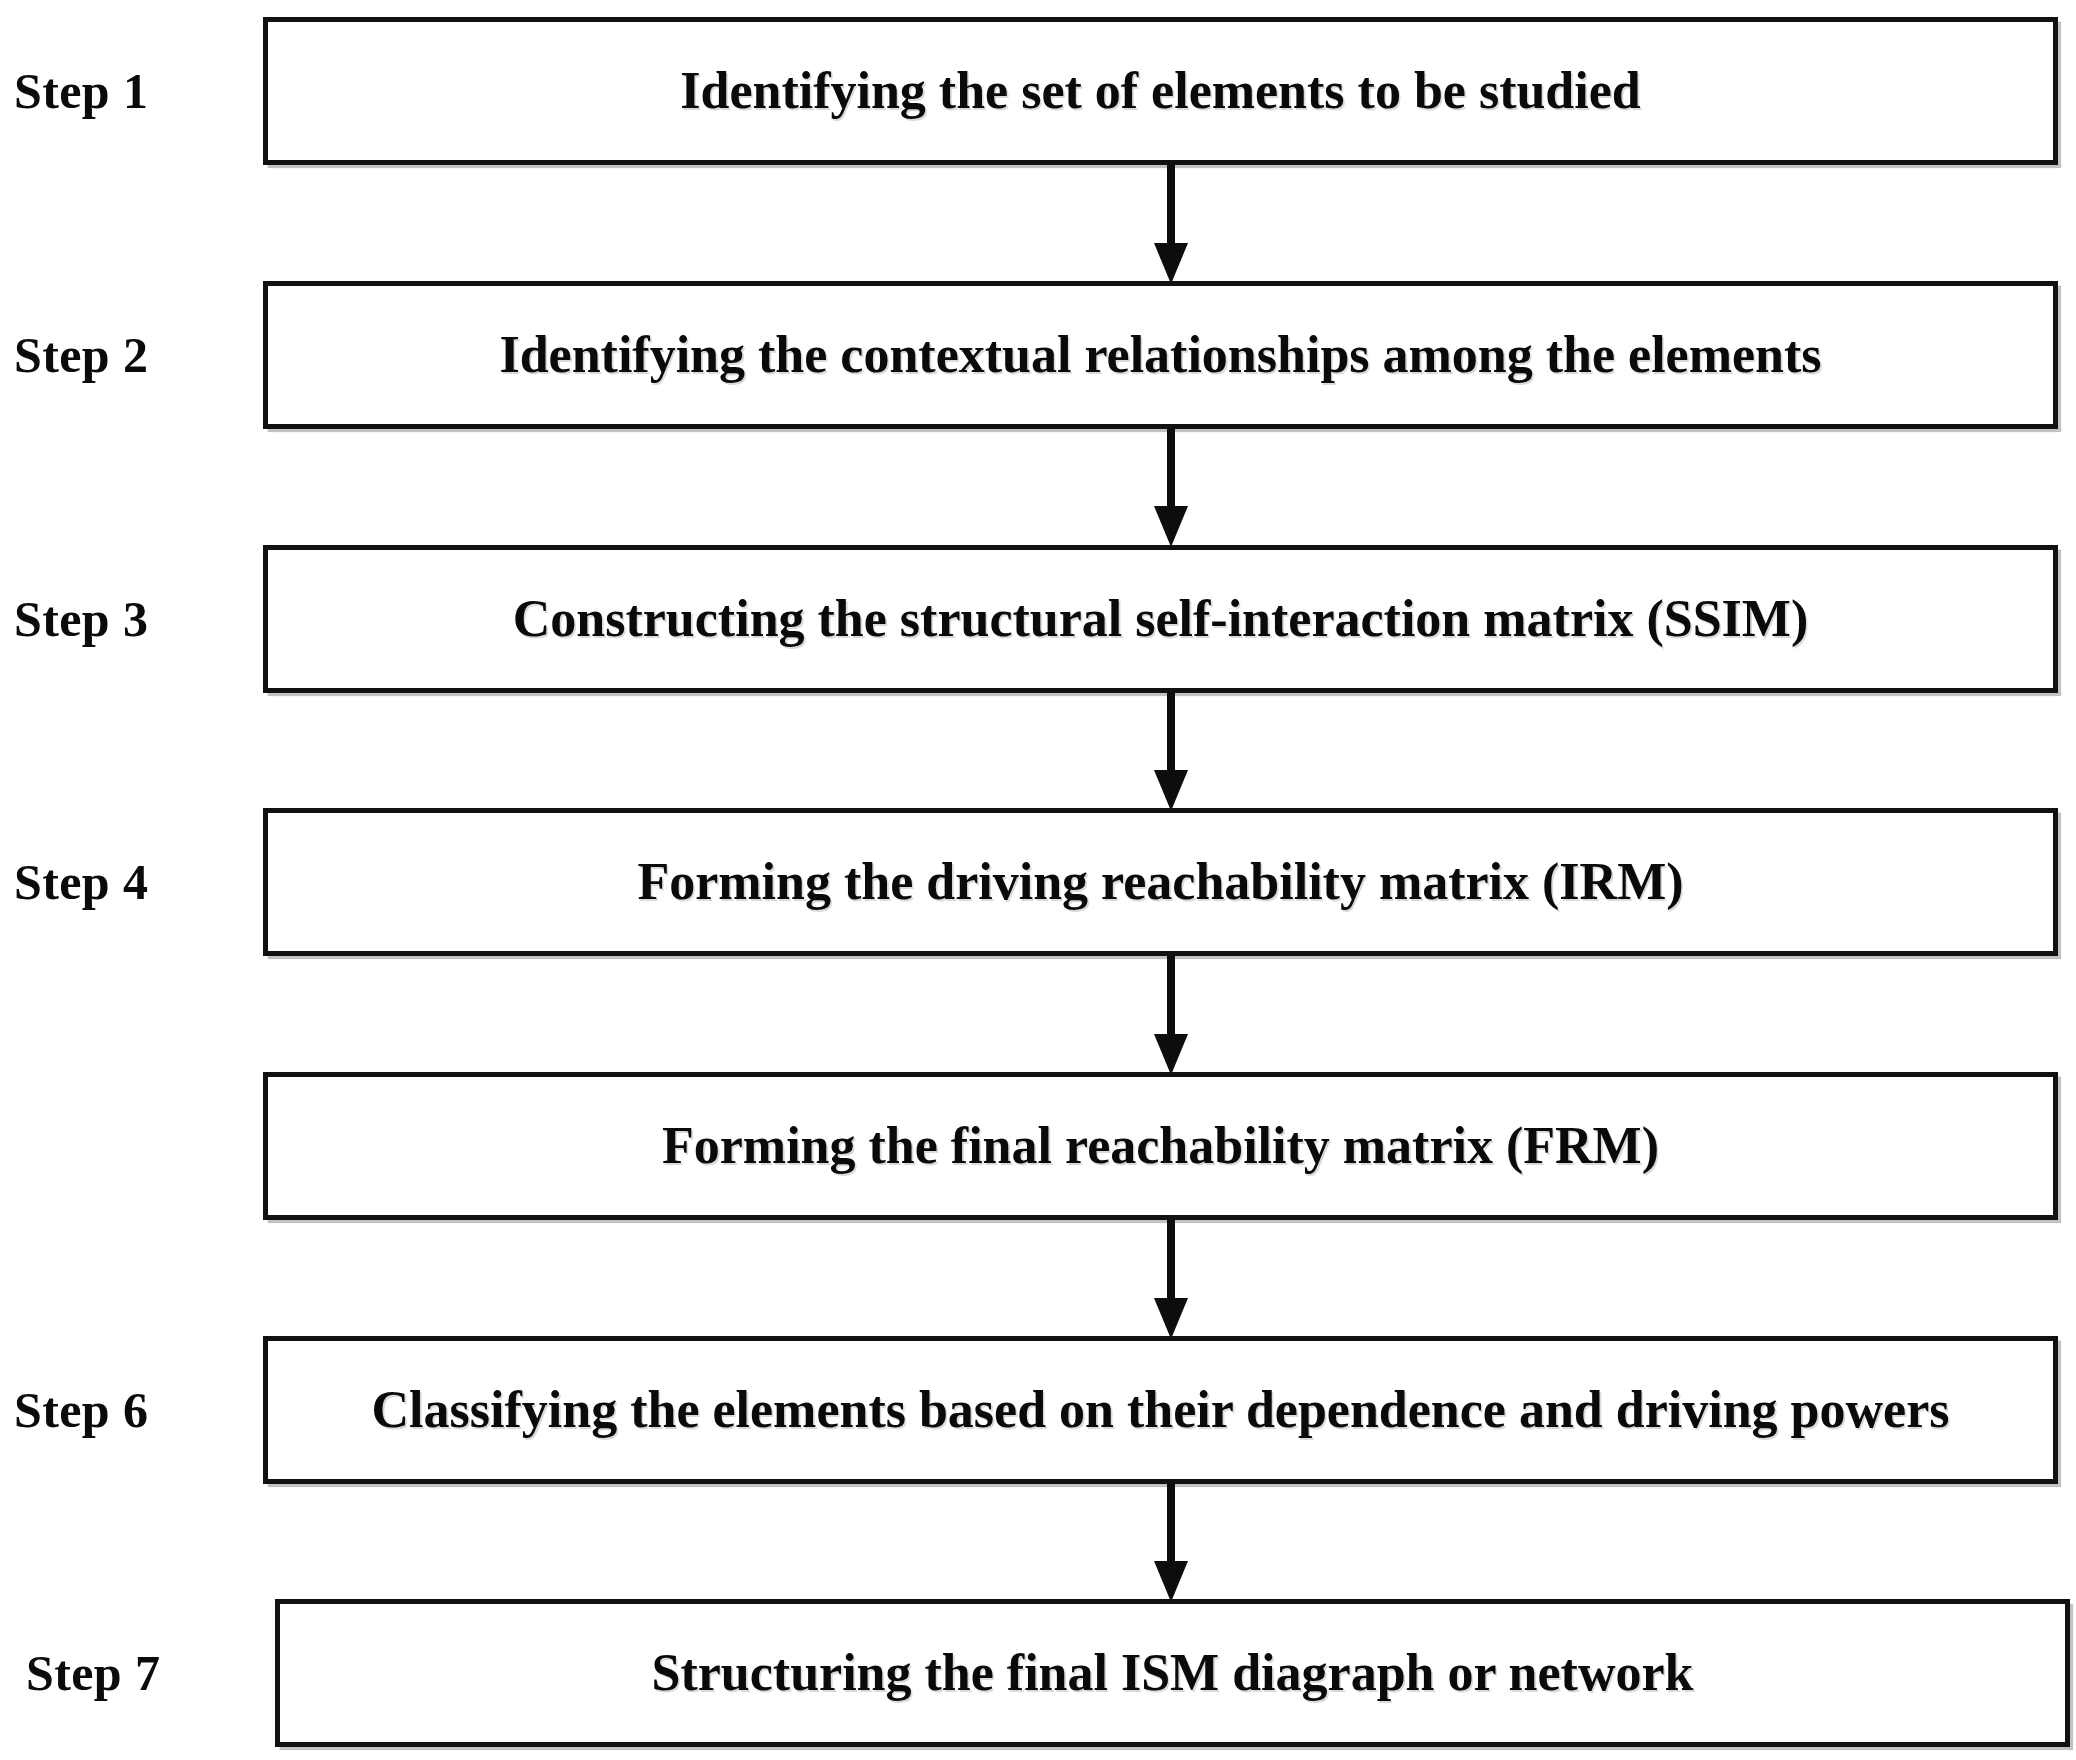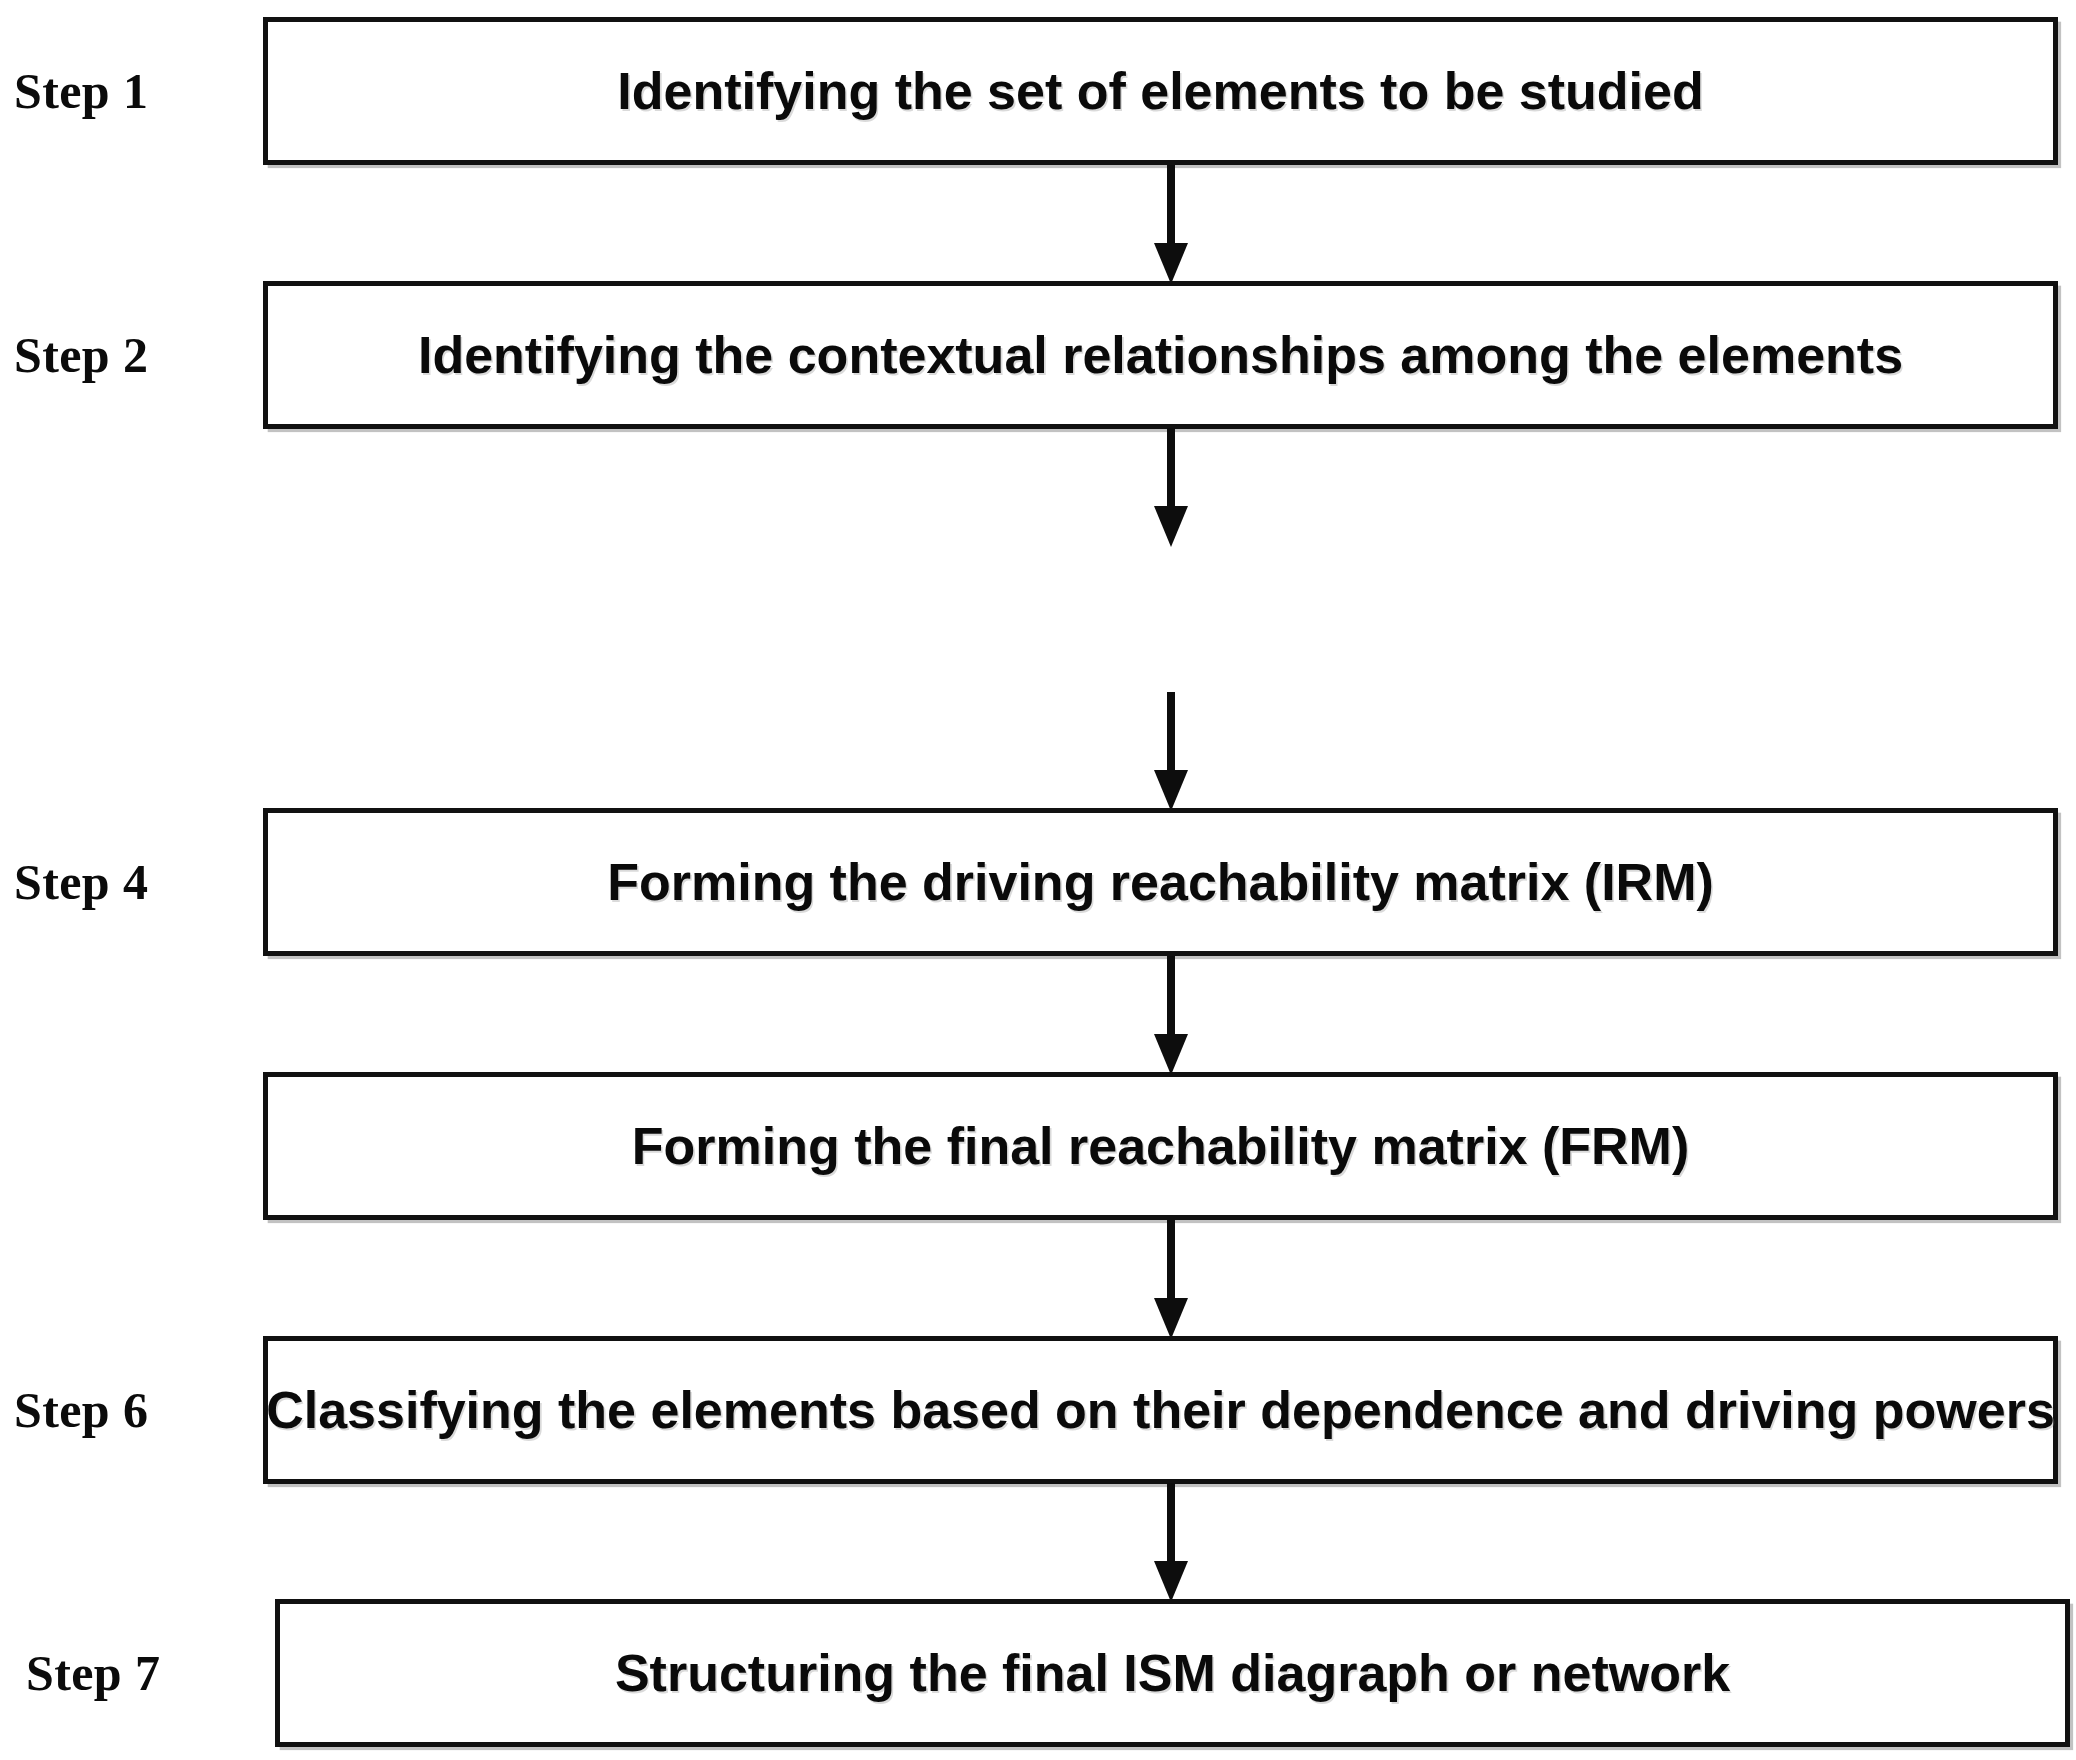--- a/index.html
+++ b/index.html
@@ -57,21 +57,21 @@
     box-shadow: 3.9px 3.9px 0 -0.8px rgba(120,120,120,0.45);
   }
 
   .step-box-text {
     font-size: 52px;
     font-weight: bold;
     color: #0a0a0a;
     text-align: center;
     line-height: 1.05;
     white-space: nowrap;
-    font-family: Liberation Sans, sans-serif;
+    font-family: Liberation Serif, serif;
     text-shadow: 1.6px 1.6px 0 rgba(150,150,150,0.35);
   }
 
   
   .connector {
     position: absolute;
     left: 1154px;
     width: 35px;
     height: 119px;
   }
@@ -114,20 +114,26 @@
     <div class="step-label">Step 2</div>
     <div class="step-box">
       <span class="step-box-text">Identifying the contextual relationships among the elements</span>
     </div>
   </div>
   <div class="connector" style="top:428px;">
     <div class="shaft"></div>
     <div class="head"></div>
   </div>
 
+  <div class="flow-row" style="top:545px;">
+    <div class="step-label">Step 3</div>
+    <div class="step-box">
+      <span class="step-box-text">Constructing the structural self-interaction matrix (SSIM)</span>
+    </div>
+  </div>
   <div class="connector" style="top:692px;">
     <div class="shaft"></div>
     <div class="head"></div>
   </div>
 
   <div class="flow-row" style="top:808px;">
     <div class="step-label">Step 4</div>
     <div class="step-box">
       <span class="step-box-text">Forming the driving reachability matrix (IRM)</span>
     </div>

